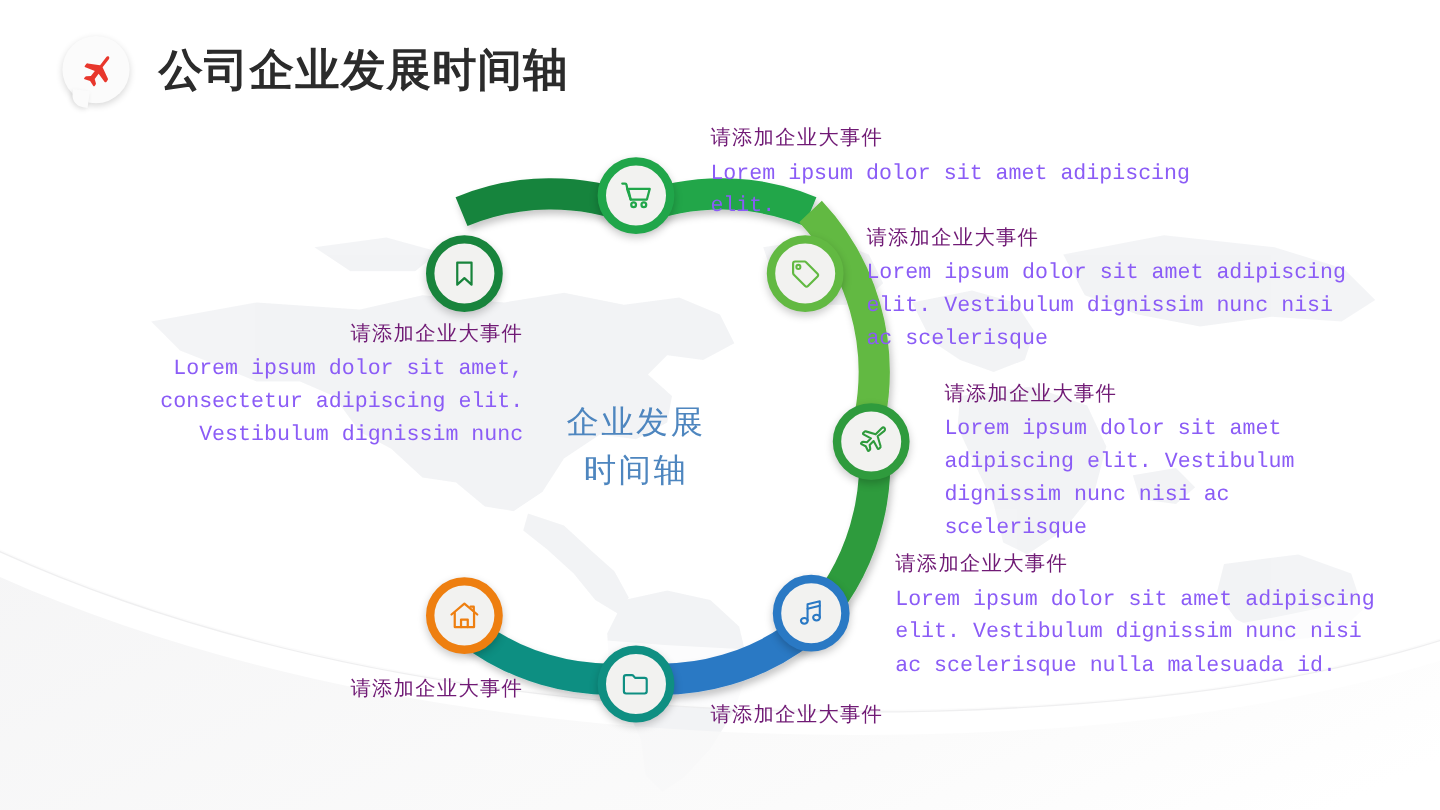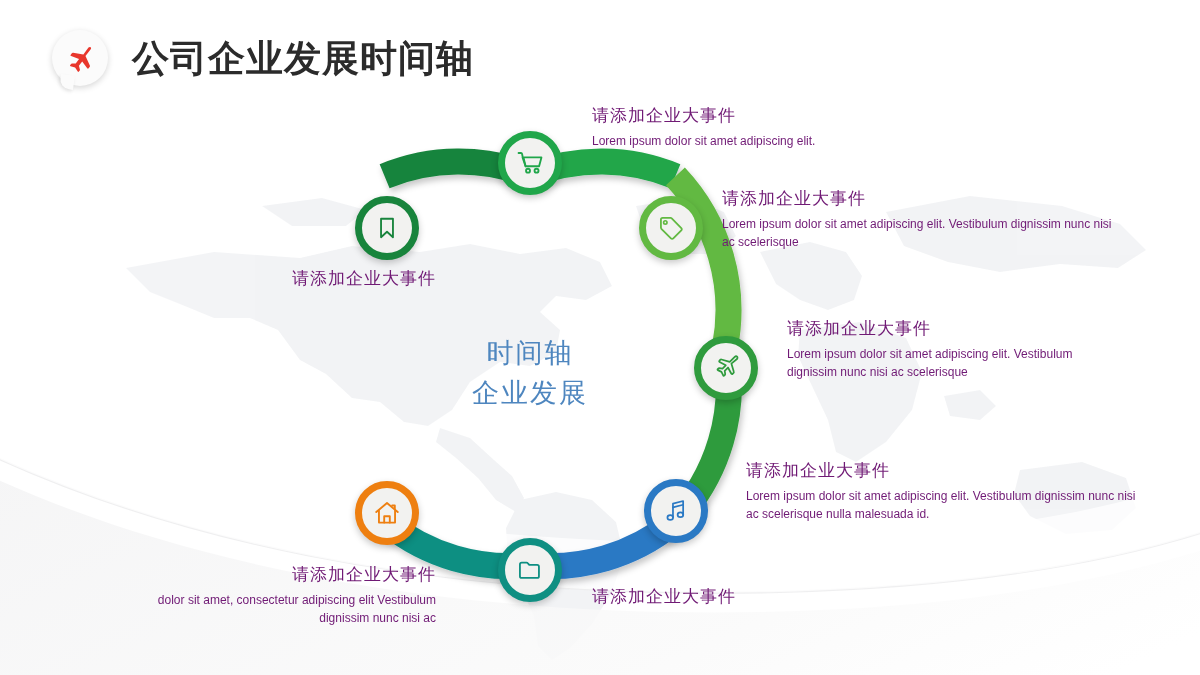--- a/index.html
+++ b/index.html
@@ -118,23 +118,23 @@
   .caption .c-title {
     font-family: "DejaVu Sans", "Liberation Sans", sans-serif;
     font-size: 17px;
     color: #701a75;
     line-height: 1.35;
     letter-spacing: 1px;
     margin-bottom: 5px;
     white-space: nowrap;
   }
   .caption .c-body {
-    font-family: Liberation Sans, sans-serif;
-    font-size: 12px;
-    color: #701a75;
+    font-family: Liberation Mono, monospace;
+    font-size: 18px;
+    color: #8b5cf6;
     line-height: 1.52;
   }
   .caption.right-align { text-align: right; }
 
   #cap-1 { left: 592px; top: 104px; width: 420px; }
   #cap-2 { left: 722px; top: 187px; width: 400px; }
   #cap-3 { left: 787px; top: 317px; width: 330px; }
   #cap-4 { left: 746px; top: 459px; width: 400px; }
   #cap-5 { left: 592px; top: 585px; width: 420px; }
   #cap-6 { left: 128px; top: 563px; width: 308px; }
@@ -290,22 +290,22 @@
   <div class="node" id="node-house" style="left:355px; top:481px; border:7px solid #ee7f10;">
     <svg width="28" height="28" viewBox="0 0 24 24">
       <path d="M2.8 11.2 12 3.4l9.2 7.8" fill="none" stroke="#ee7f10" stroke-width="1.6" stroke-linejoin="round" stroke-linecap="round"></path>
       <path d="M5.1 10v10.2h13.8V10" fill="none" stroke="#ee7f10" stroke-width="1.6" stroke-linejoin="round" stroke-linecap="round"></path>
       <path d="M9.6 20.2v-5.4h4.8v5.4" fill="none" stroke="#ee7f10" stroke-width="1.6" stroke-linejoin="round" stroke-linecap="round"></path>
       <path d="M16.4 5.6h2.3v3.2" fill="none" stroke="#ee7f10" stroke-width="1.6" stroke-linejoin="round" stroke-linecap="round"></path>
     </svg>
   </div>
 
   <div id="center-label">
+    <div>企业发展</div>
     <div>时间轴</div>
-    <div>企业发展</div>
   </div>
 
   <div class="caption" id="cap-1">
     <div class="c-title">请添加企业大事件</div>
     <div class="c-body">Lorem ipsum dolor sit amet adipiscing elit.</div>
   </div>
 
   <div class="caption" id="cap-2">
     <div class="c-title">请添加企业大事件</div>
     <div class="c-body">Lorem ipsum dolor sit amet adipiscing elit. Vestibulum dignissim nunc nisi ac scelerisque</div>
@@ -320,20 +320,20 @@
     <div class="c-title">请添加企业大事件</div>
     <div class="c-body">Lorem ipsum dolor sit amet adipiscing elit. Vestibulum dignissim nunc nisi ac scelerisque nulla malesuada id.</div>
   </div>
 
   <div class="caption" id="cap-5">
     <div class="c-title">请添加企业大事件</div>
   </div>
 
   <div class="caption right-align" id="cap-6">
     <div class="c-title">请添加企业大事件</div>
-    <div class="c-body">dolor sit amet, consectetur adipiscing elit Vestibulum dignissim nunc nisi ac</div>
   </div>
 
   <div class="caption right-align" id="cap-7">
     <div class="c-title">请添加企业大事件</div>
+    <div class="c-body">Lorem ipsum dolor sit amet, consectetur adipiscing elit. Vestibulum dignissim nunc</div>
   </div>
 
 </div>
 
 </body></html>

